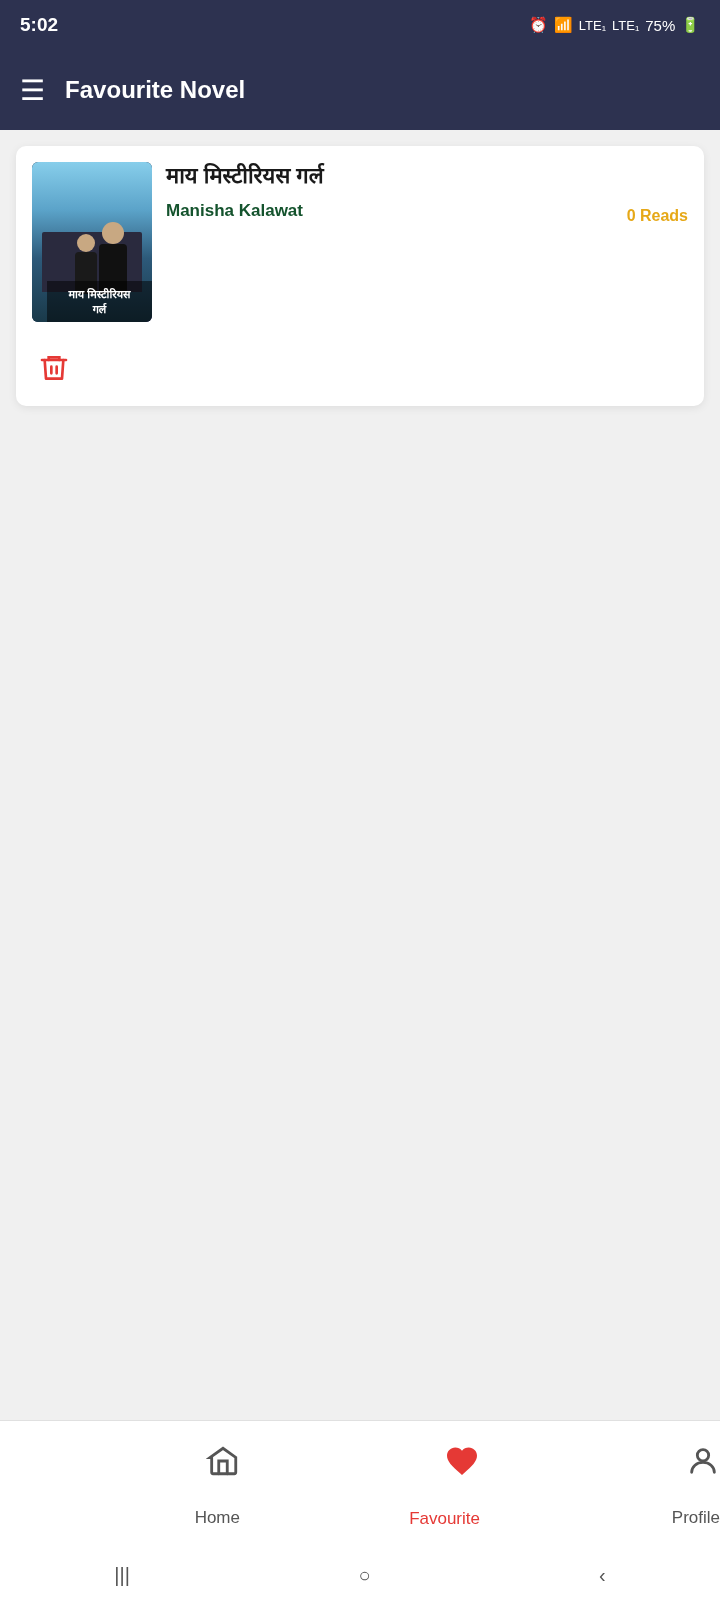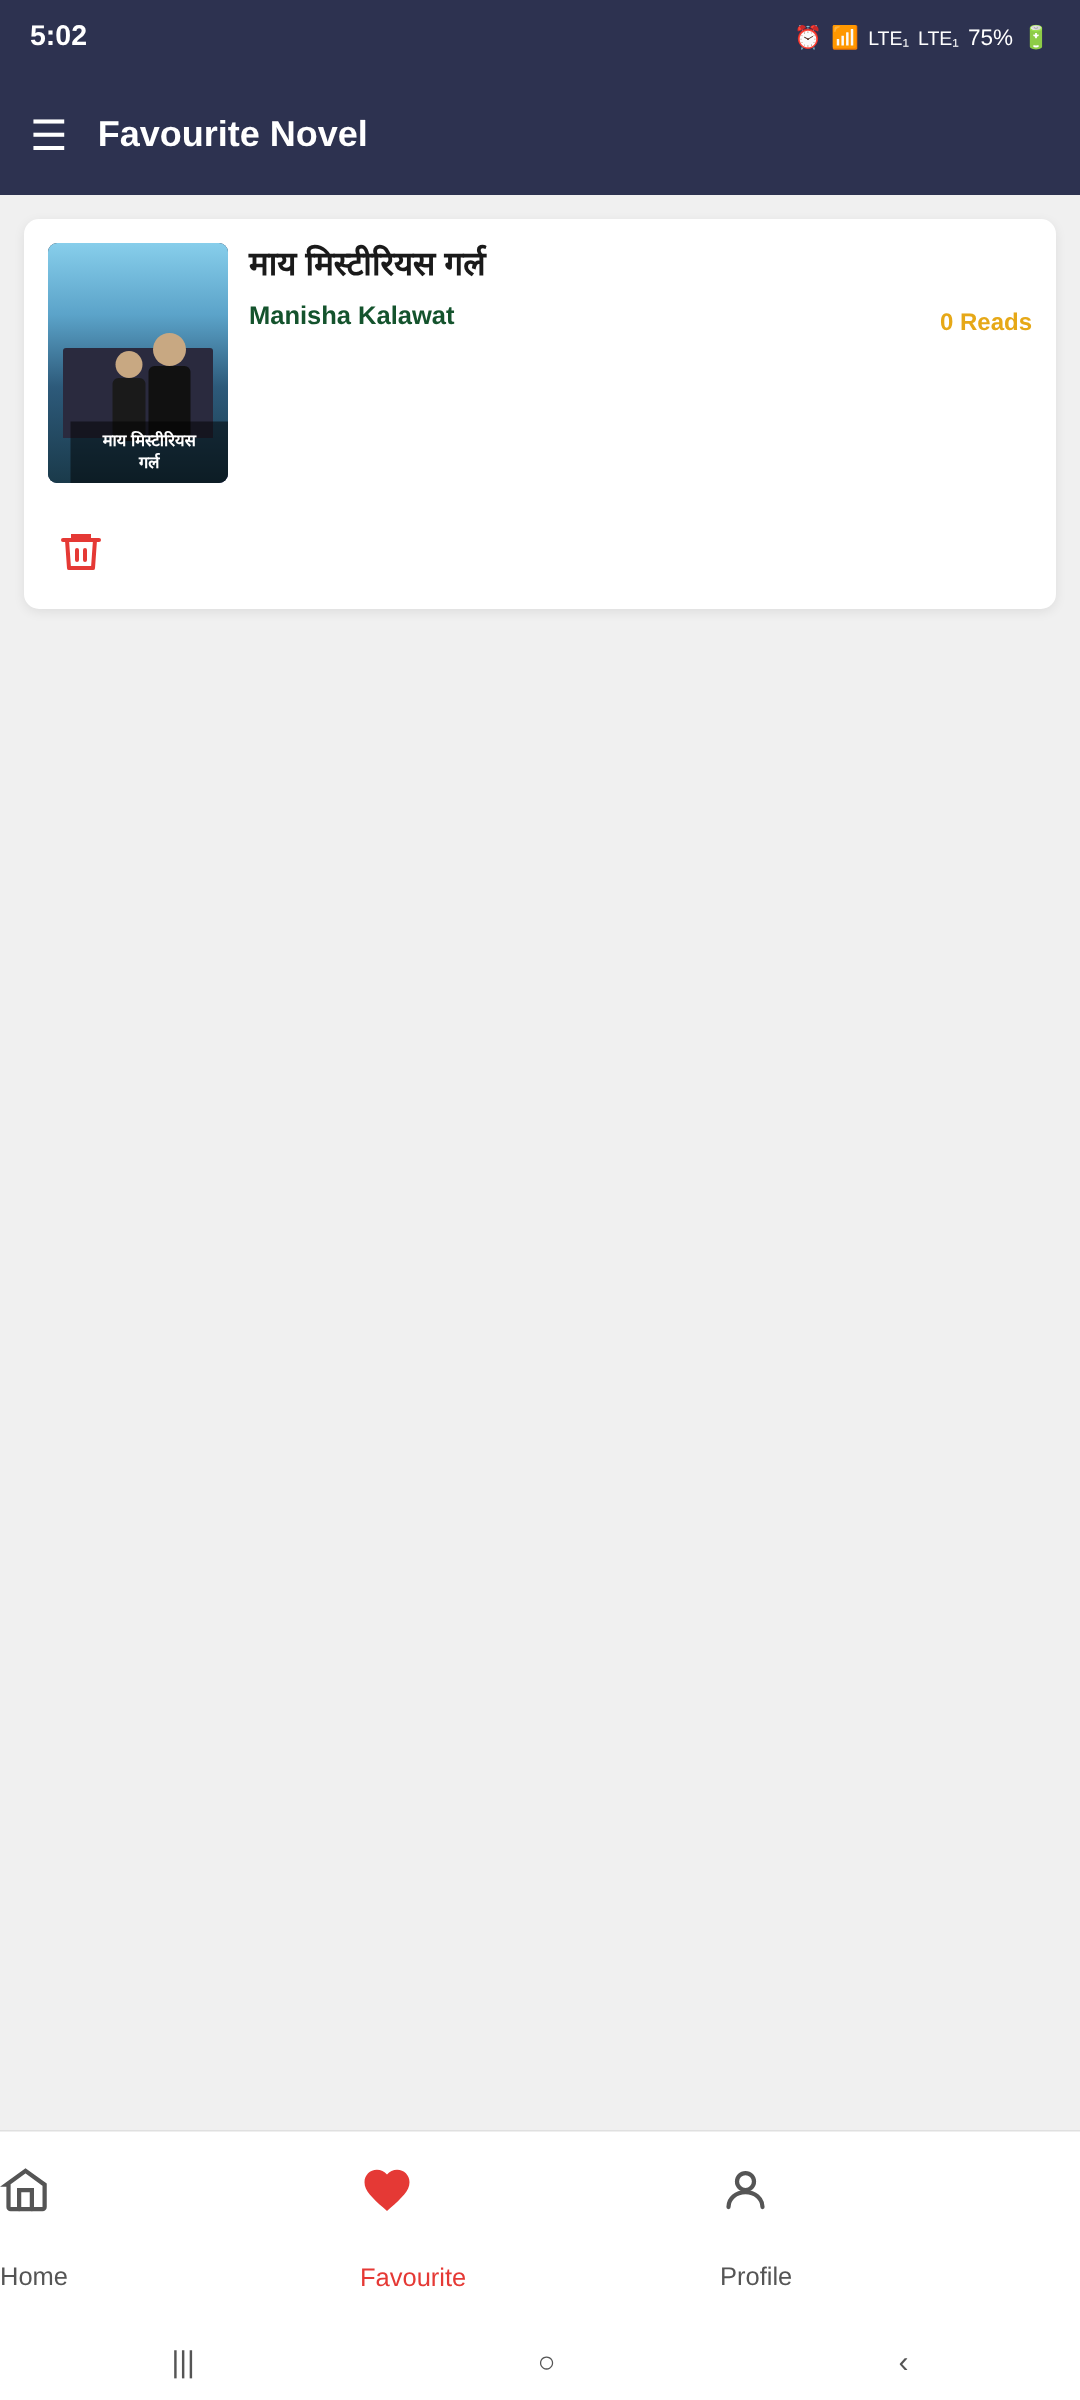--- a/index.html
+++ b/index.html
@@ -179,21 +179,21 @@
       border-top: 1px solid #e0e0e0;
       display: flex;
       align-items: center;
       justify-content: space-around;
       padding: 10px 0;
     }
 
     .nav-item {
       display: flex;
       flex-direction: column;
-      align-items: flex-start;
+      align-items: flex-end;
       gap: 22px;
       cursor: pointer;
       flex: 1;
     }
 
     .nav-icon {
       font-size: 34px;
       color: #555;
     }
 

